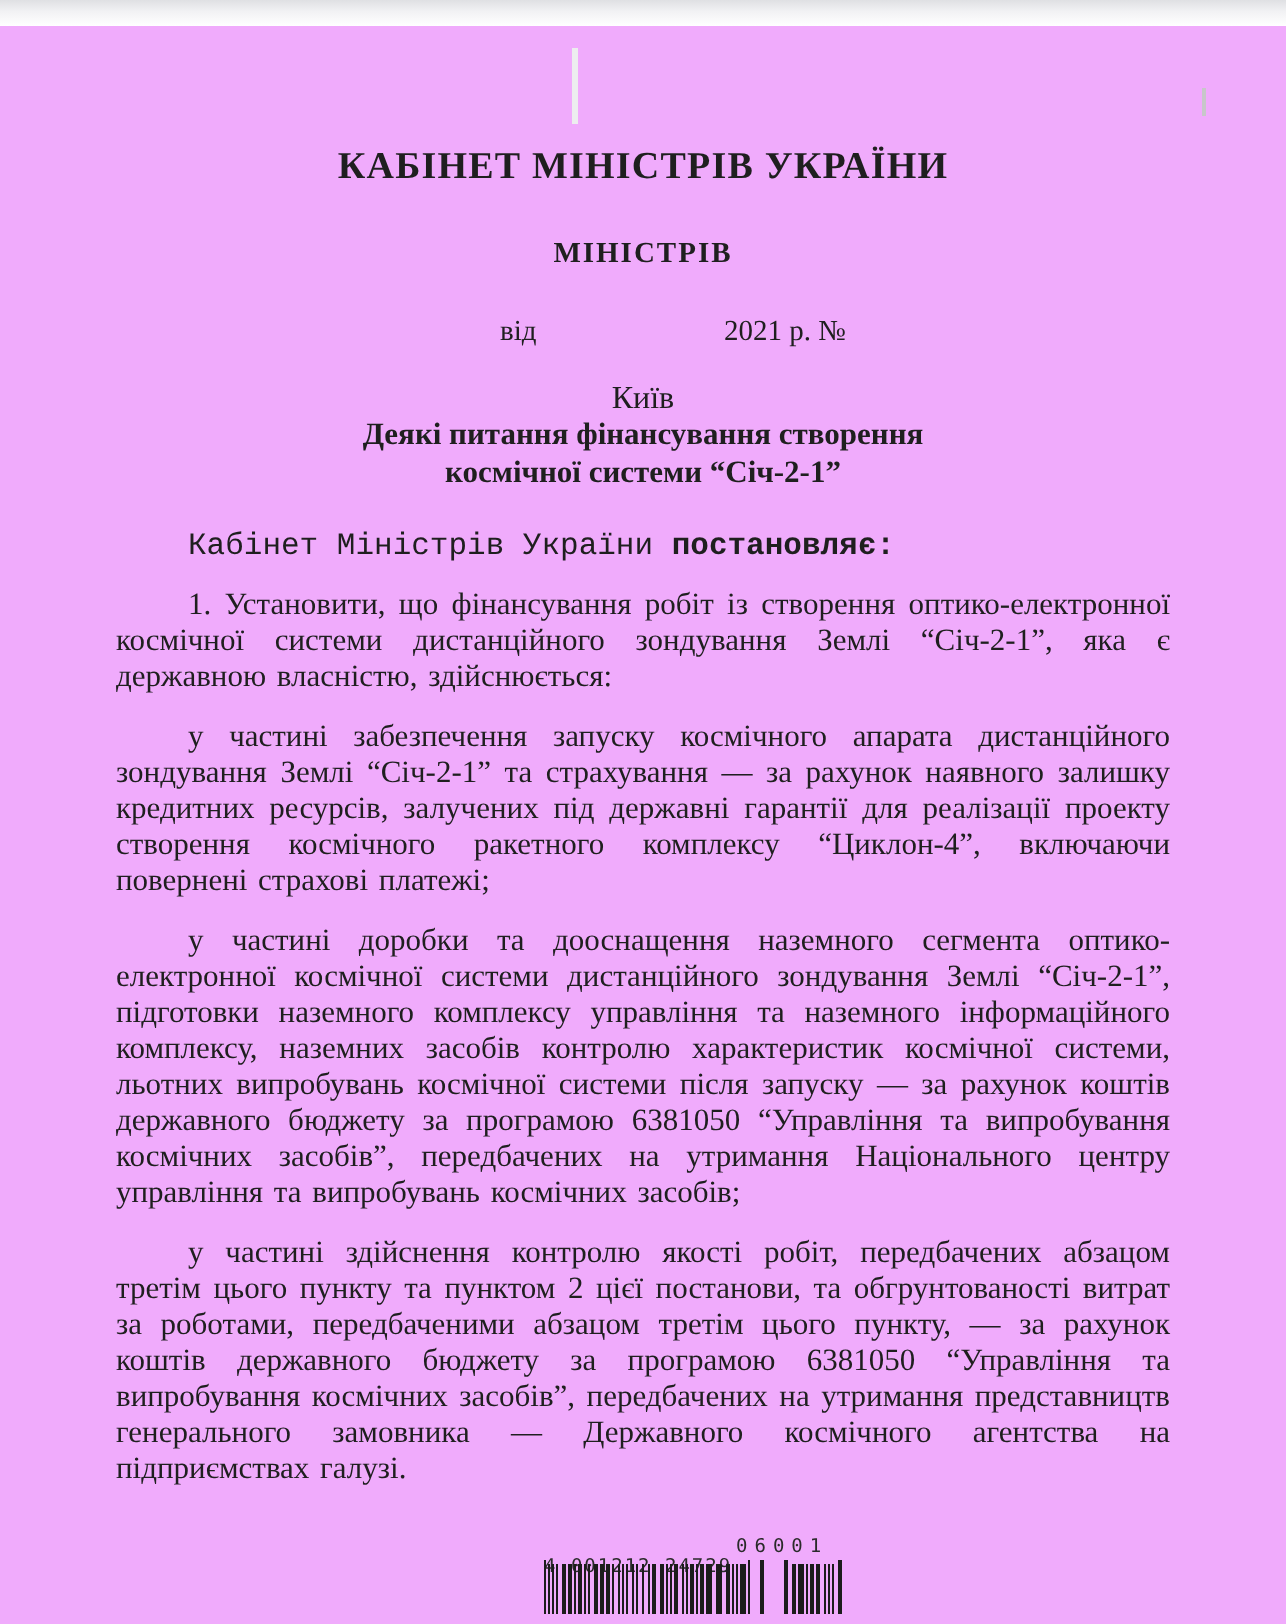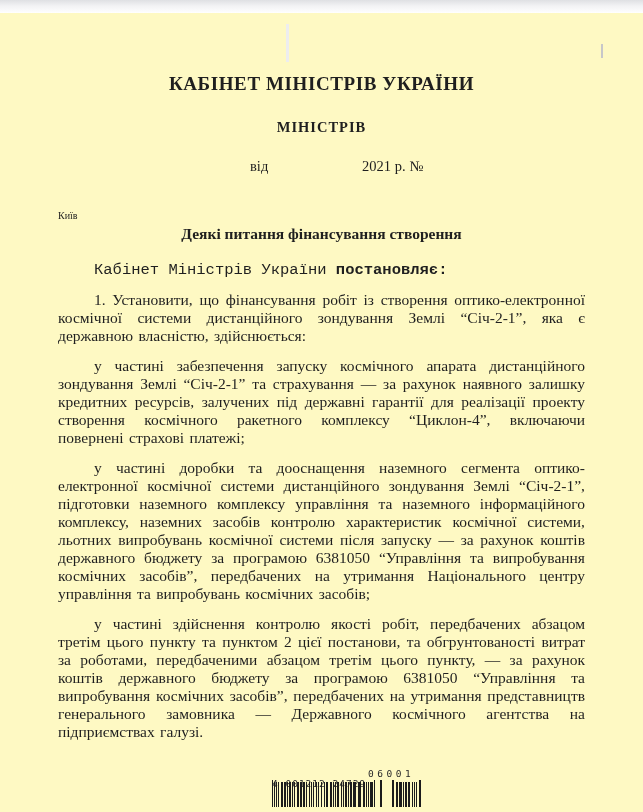--- a/index.html
+++ b/index.html
@@ -1,20 +1,20 @@
 <!DOCTYPE html>
 <html><head>
 <meta charset="utf-8">
 <style>
   html, body { margin: 0; padding: 0; background: #ffffff; }
   .page {
     position: relative;
     width: 643px;
     height: 812px;
-    background: #fef9c3;
+    background: #f0abfc;
     overflow: hidden;
     font-family: "Liberation Serif", "DejaVu Serif", serif;
     color: #1f1f1f;
   }
   .top-edge {
     position: absolute; top: 0; left: 0; right: 0; height: 13px;
     background: linear-gradient(to bottom, #dfe0e3 0%, #f2f2f4 45%, #ffffff 100%);
   }
   .artifact-smudge {
     position: absolute; left: 286px; top: 24px; width: 3px; height: 38px;
@@ -38,21 +38,21 @@
     font-size: 14.5px; font-weight: bold; text-align: center;
     letter-spacing: 1px; line-height: 16px;
   }
   .date-line {
     position: relative; margin-top: 23px; height: 17px;
     font-size: 14.5px;
   }
   .date-prefix { position: absolute; left: 192px; top: 0; }
   .date-suffix { position: absolute; left: 304px; top: 0; }
   .city {
-    margin-top: 33px; text-align: left; font-size: 10px; line-height: 16px;
+    margin-top: 17px; text-align: center; font-size: 16px; line-height: 16px;
   }
   .doc-title {
     text-align: center;
     font-size: 15.5px; font-weight: bold; line-height: 19px;
   }
   .preamble {
     margin: 18px 0 0 0;
     font-size: 15.5px; line-height: 18px;
     text-indent: 36px;
     font-family: Liberation Mono, monospace;
@@ -91,20 +91,21 @@
 
     <div class="date-line">
       <span class="date-prefix">від</span>
       <span class="date-suffix">2021 р. №</span>
     </div>
 
     <div class="city">Київ</div>
 
     <div class="doc-title">
       <div>Деякі питання фінансування створення</div>
+      <div>космічної системи “Січ-2-1”</div>
     </div>
 
     <p class="preamble"><span>Кабінет Міністрів України </span><b>постановляє:</b></p>
 
     <div class="paragraphs" id="paragraphs">
         <p class="body-para">1. Установити, що фінансування робіт із створення оптико-електронної космічної системи дистанційного зондування Землі “Січ-2-1”, яка є державною власністю, здійснюється:</p>
         <p class="body-para">у частині забезпечення запуску космічного апарата дистанційного зондування Землі “Січ-2-1” та страхування — за рахунок наявного залишку кредитних ресурсів, залучених під державні гарантії для реалізації проекту створення космічного ракетного комплексу “Циклон-4”, включаючи повернені страхові платежі;</p>
         <p class="body-para">у частині доробки та дооснащення наземного сегмента оптико-електронної космічної системи дистанційного зондування Землі “Січ-2-1”, підготовки наземного комплексу управління та наземного інформаційного комплексу, наземних засобів контролю характеристик космічної системи, льотних випробувань космічної системи після запуску — за рахунок коштів державного бюджету за програмою 6381050 “Управління та випробування космічних засобів”, передбачених на утримання Національного центру управління та випробувань космічних засобів;</p>
         <p class="body-para">у частині здійснення контролю якості робіт, передбачених абзацом третім цього пункту та пунктом 2 цієї постанови, та обгрунтованості витрат за роботами, передбаченими абзацом третім цього пункту, — за рахунок коштів державного бюджету за програмою 6381050 “Управління та випробування космічних засобів”, передбачених на утримання представництв генерального замовника — Державного космічного агентства на підприємствах галузі.</p>
       </div>

